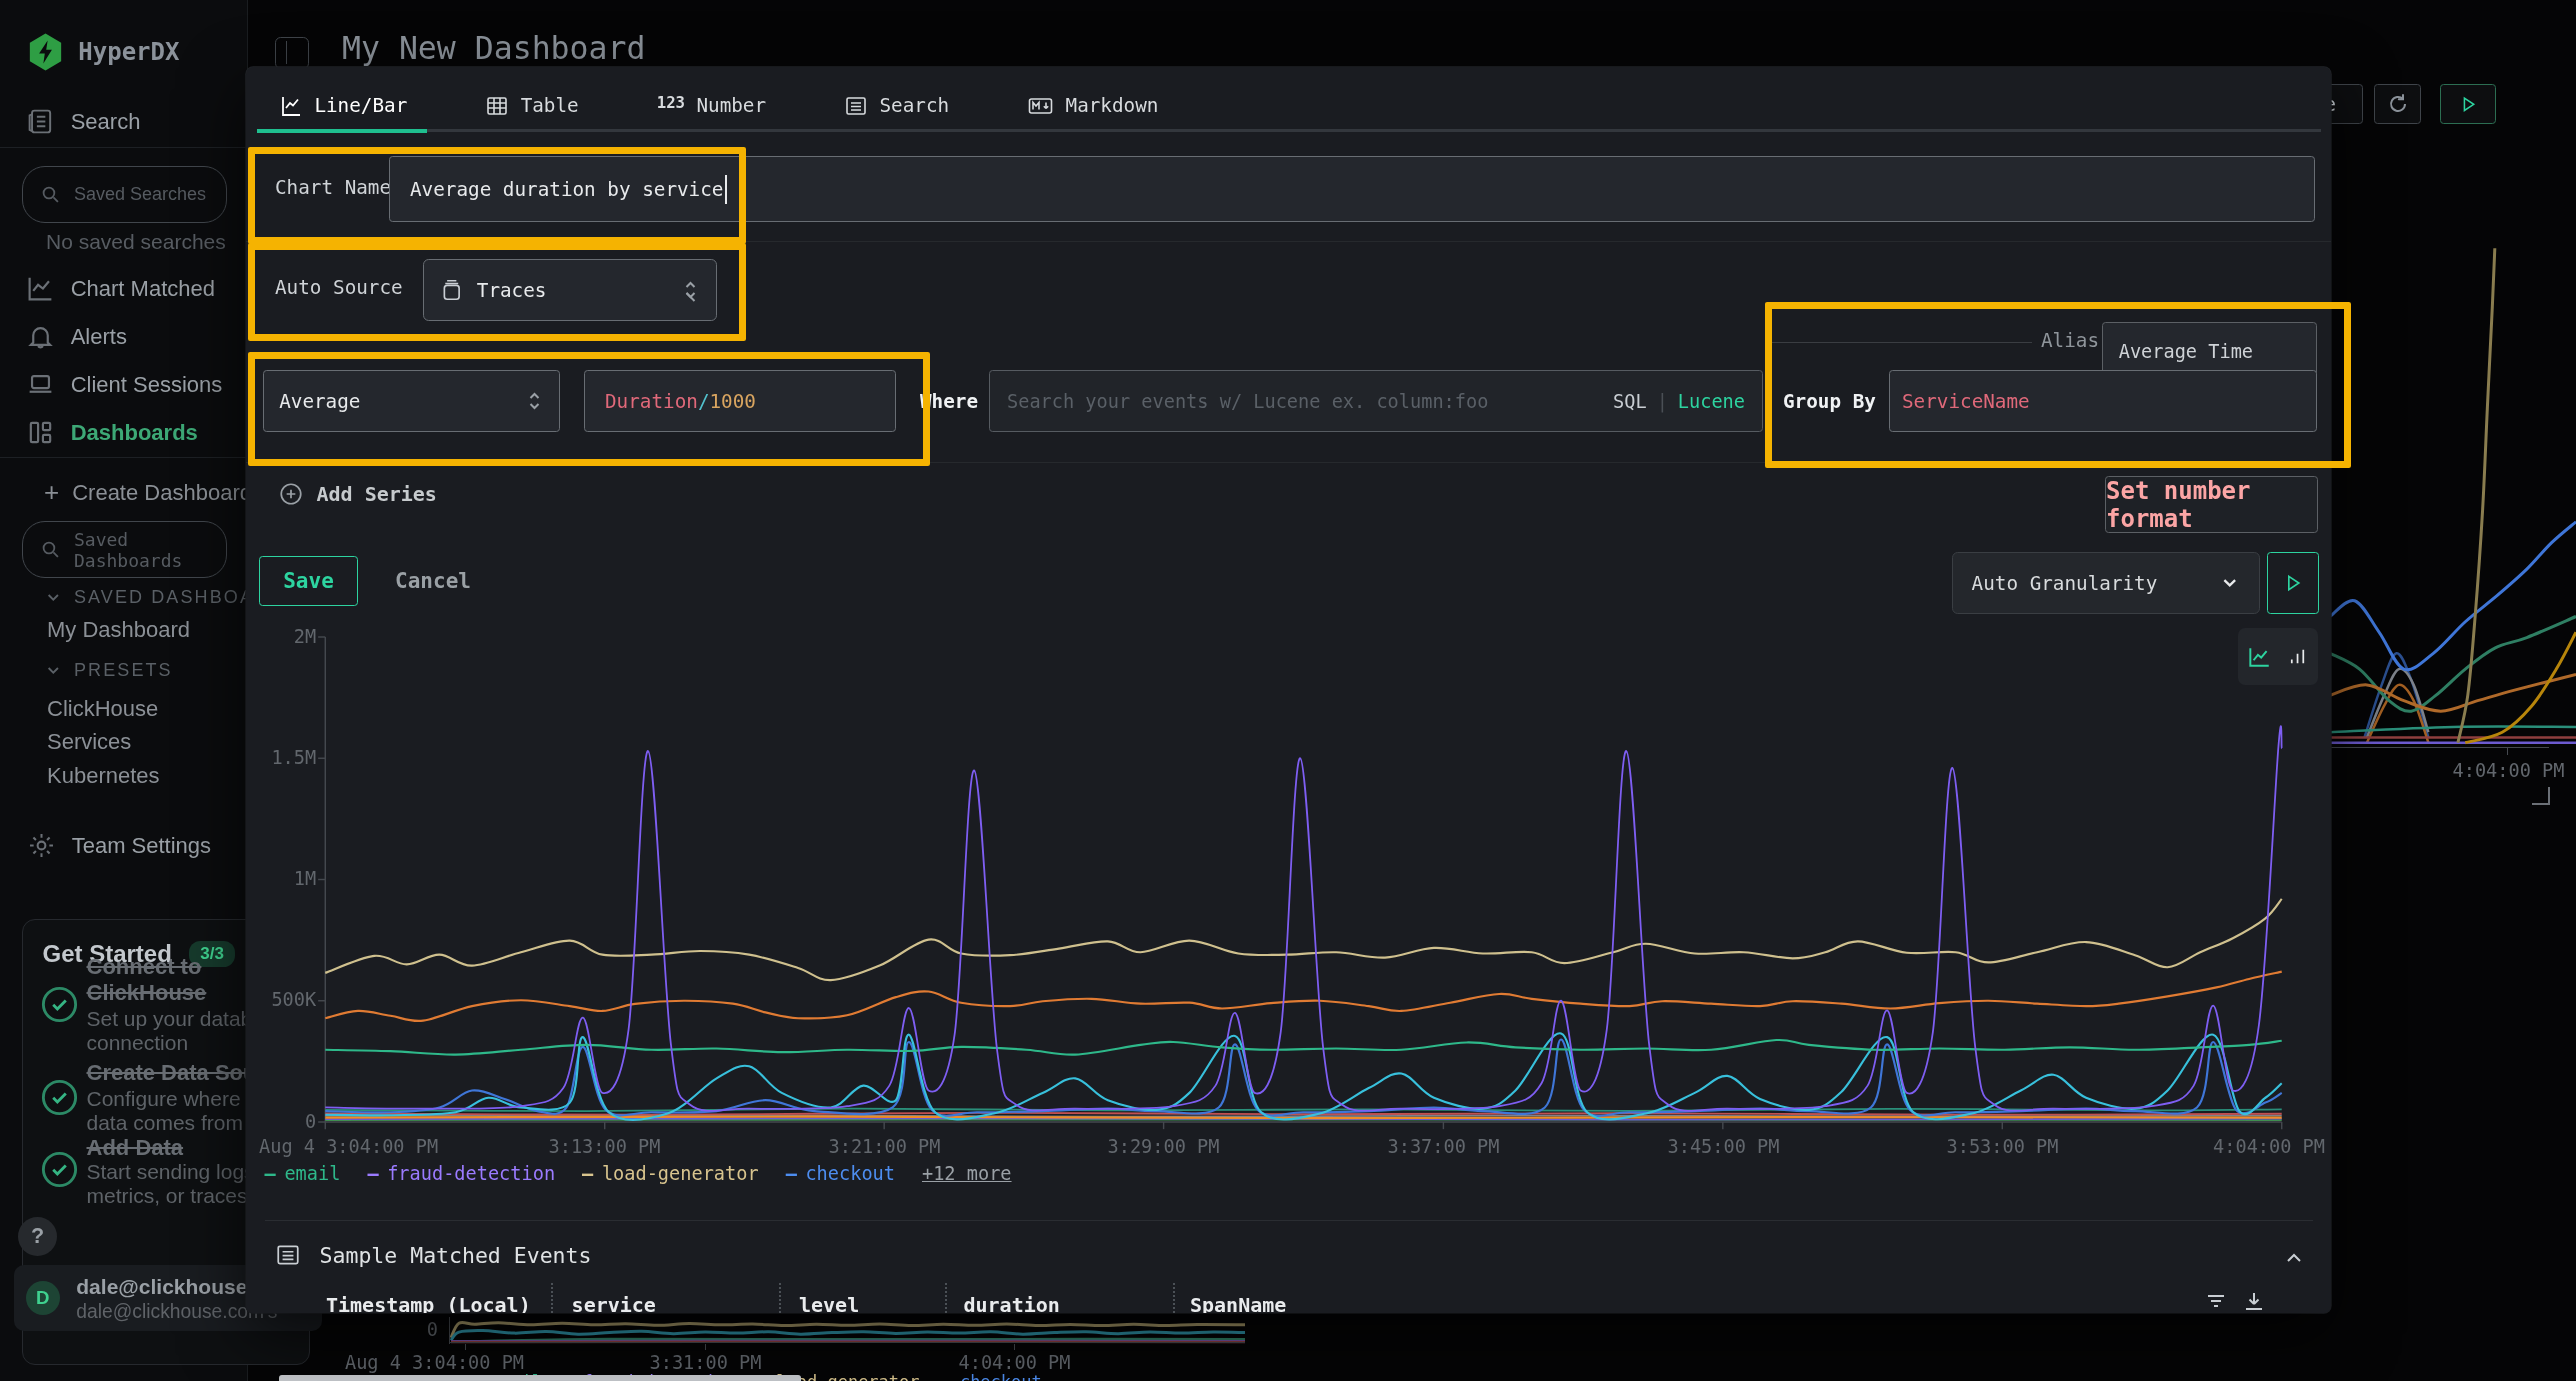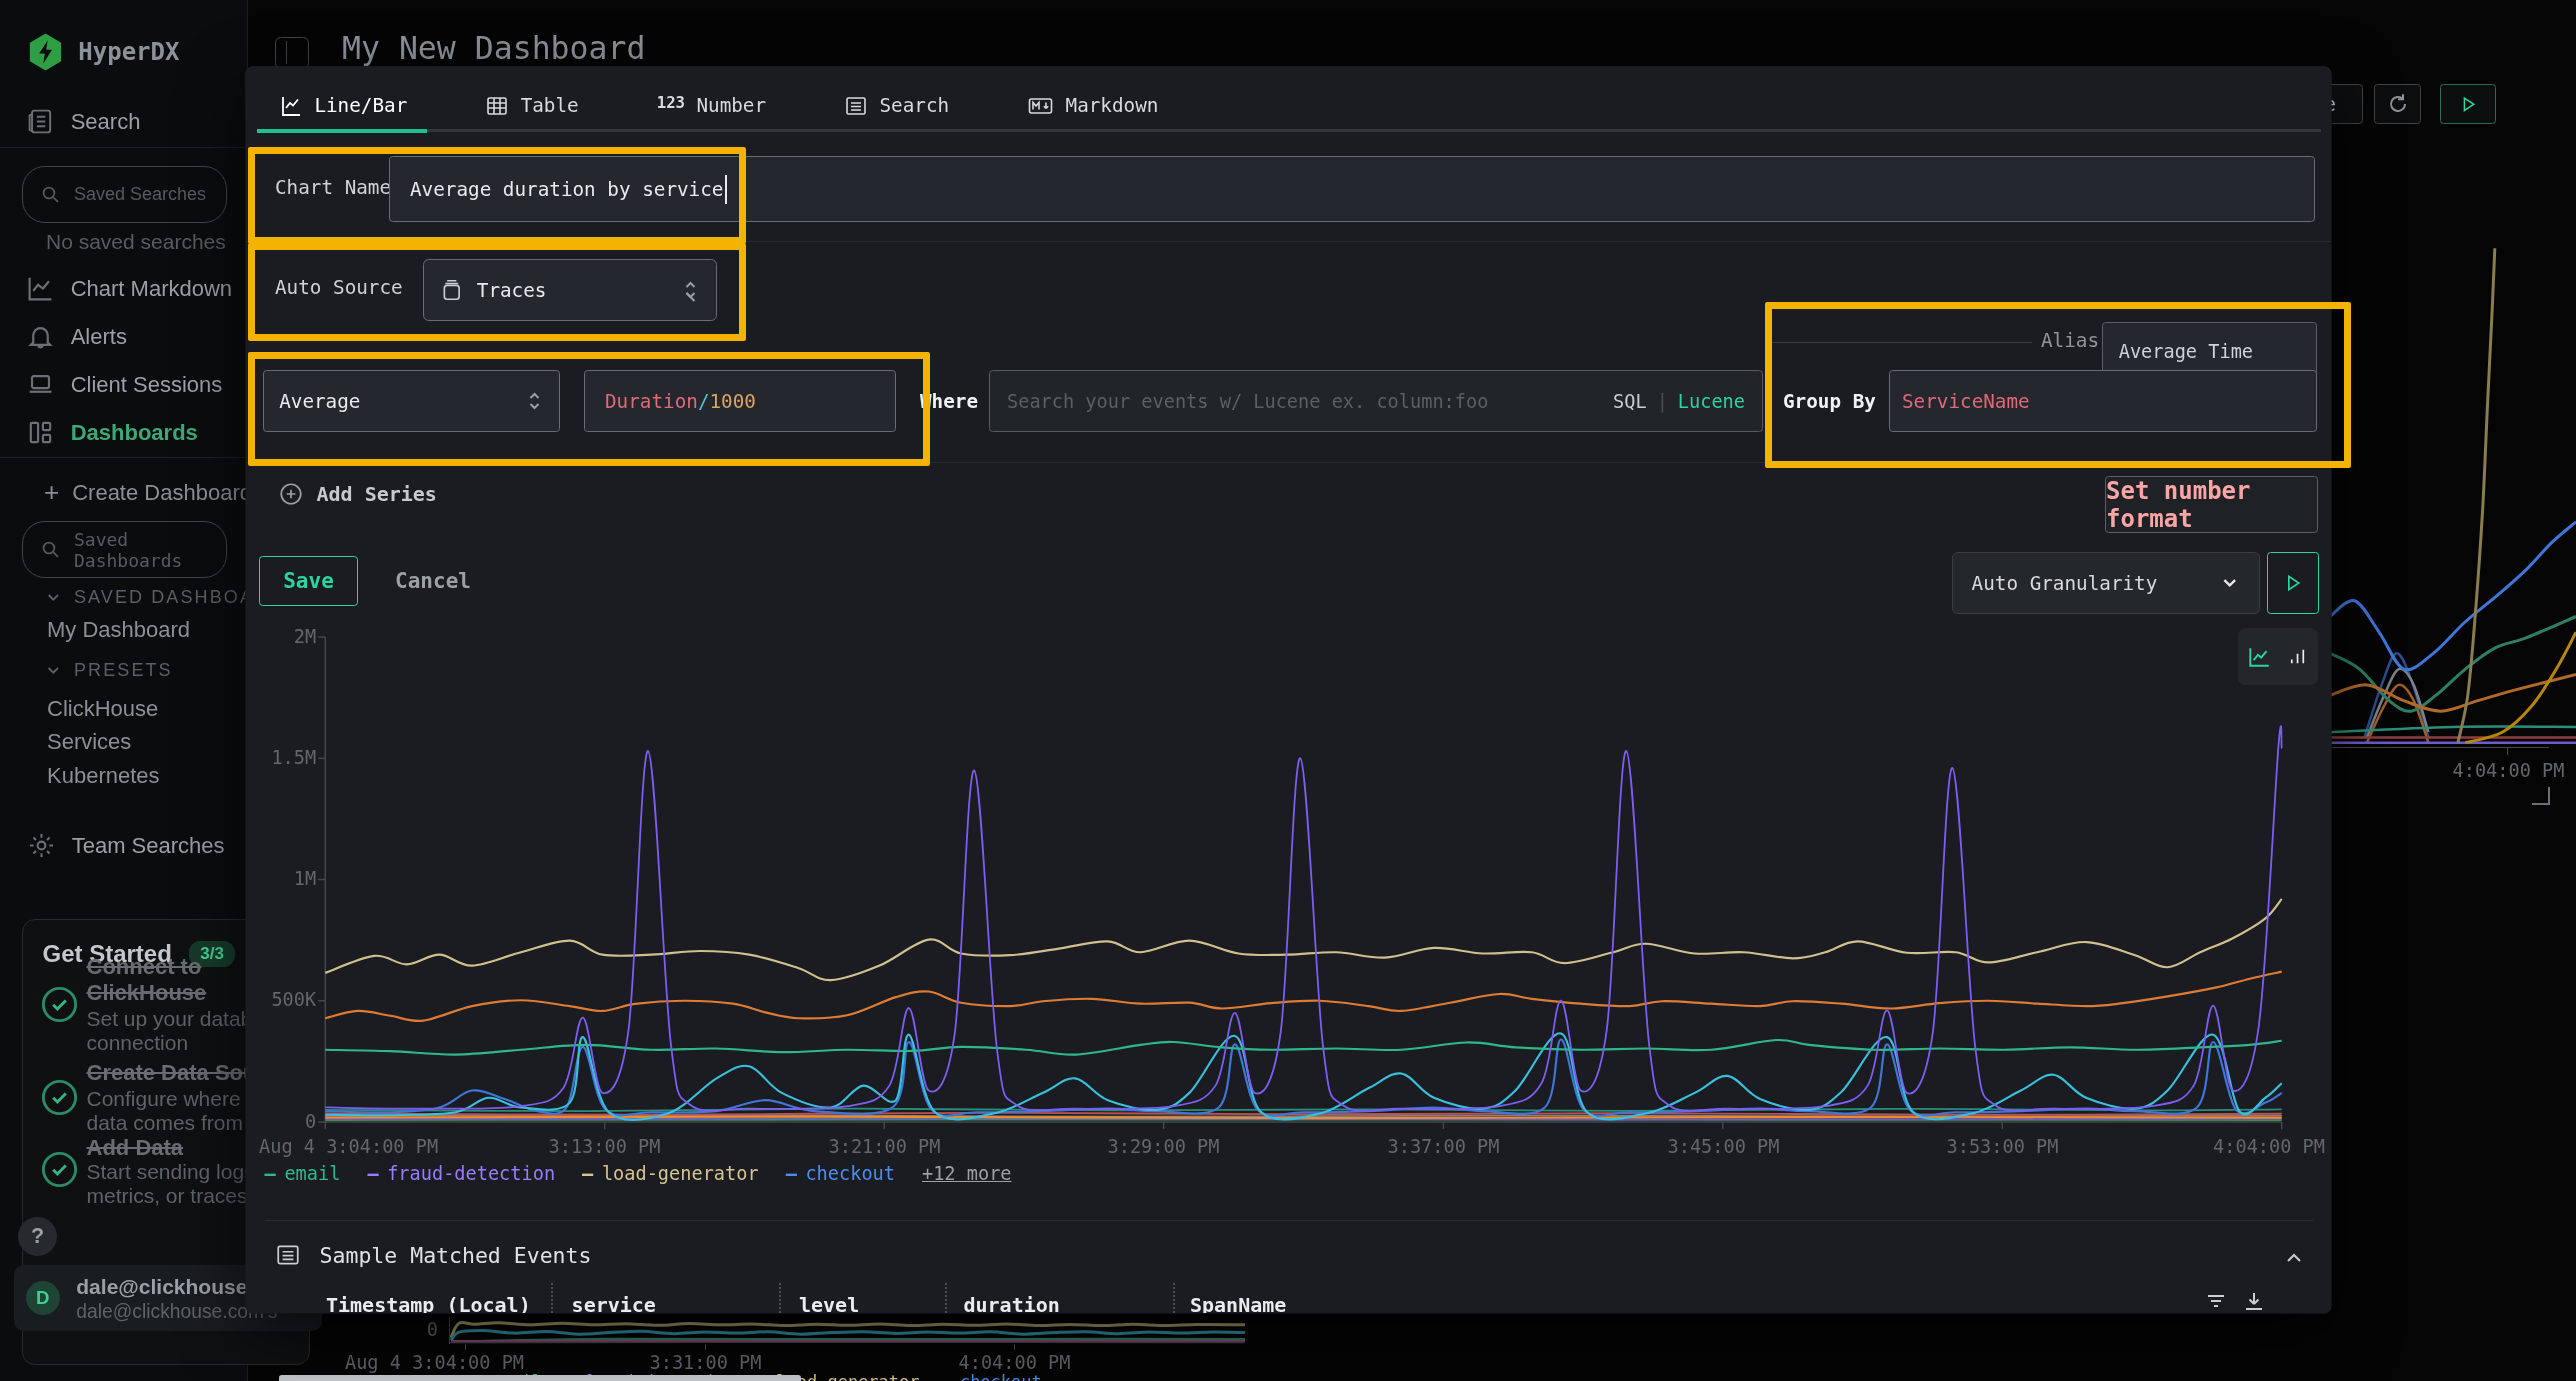--- a/index.html
+++ b/index.html
@@ -79,21 +79,21 @@
     </div>
     <div class="side-sub sans" style="left:46px;top:230px;color:#575c62;font-size:21px;">No saved searches</div>
 
     <div class="side-item" style="left:26px;top:274px;">
       <span>
           <svg width="29" height="29" viewBox="0 0 24 24" fill="none" stroke="#6b7076" stroke-width="1.8">
             <path d="M3 3v18h18"></path>
             <path d="M6 14l4-5 4 3 5-6"></path>
           </svg>
         </span>
-      <span class="sans">Chart Markdown</span>
+      <span class="sans">Chart Matched</span>
     </div>
     <div class="side-item" style="left:26px;top:322px;">
       <span>
           <svg width="29" height="29" viewBox="0 0 24 24" fill="none" stroke="#6b7076" stroke-width="1.8">
             <path d="M6 17v-6a6 6 0 0 1 12 0v6l2 2H4z"></path>
             <path d="M10 20a2.5 2.5 0 0 0 4 0"></path>
           </svg>
         </span>
       <span class="sans">Alerts</span>
     </div>
@@ -155,21 +155,21 @@
     <div class="side-sub sans" style="left:47px;top:729px;">Services</div>
     <div class="side-sub sans" style="left:47px;top:763px;">Kubernetes</div>
 
     <div class="side-item" style="left:27px;top:831px;">
       <span>
           <svg width="29" height="29" viewBox="0 0 24 24" fill="none" stroke="#6b7076" stroke-width="1.7">
             <circle cx="12" cy="12" r="3.2"></circle>
             <path d="M12 2.5v3M12 18.5v3M2.5 12h3M18.5 12h3M5.3 5.3l2.1 2.1M16.6 16.6l2.1 2.1M5.3 18.7l2.1-2.1M16.6 7.4l2.1-2.1"></path>
           </svg>
         </span>
-      <span class="sans">Team Searches</span>
+      <span class="sans">Team Settings</span>
     </div>
 
     <div class="gs-card">
       <div class="abs" style="left:20px;top:20px;display:flex;align-items:center;gap:17px;">
         <span class="gs-title">Get Started</span>
         <span class="gs-badge">3/3</span>
       </div>
       <div class="abs" style="left:15.7px;top:63px;">
           <svg width="43" height="43" viewBox="0 0 24 24" fill="none" stroke="#2c8a66" stroke-width="1.6">
             <circle cx="12" cy="12" r="9"></circle>

